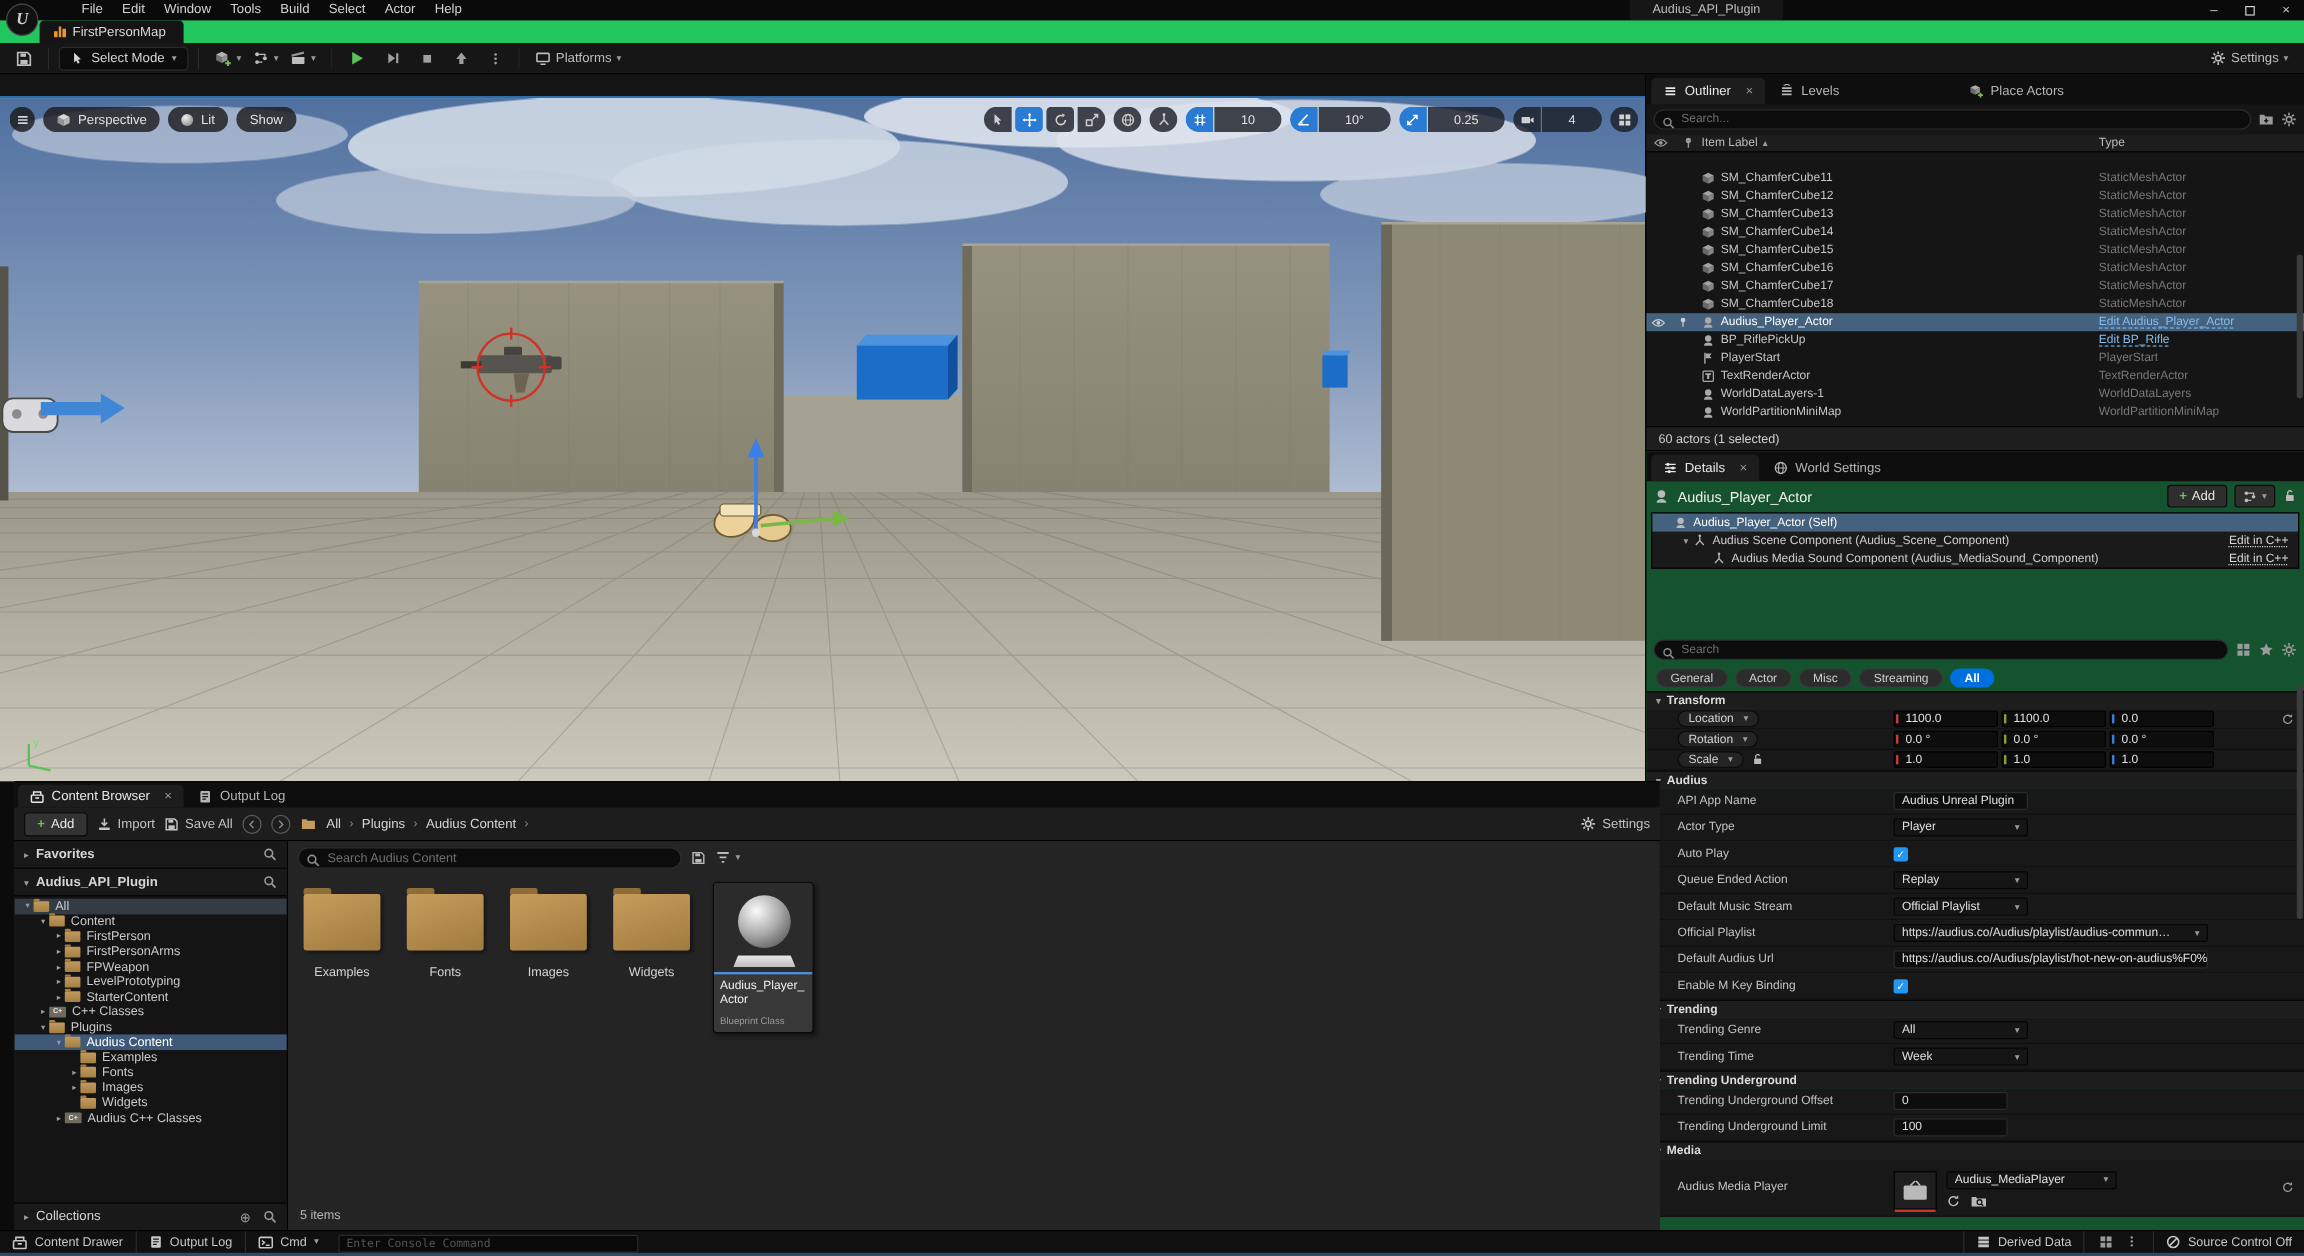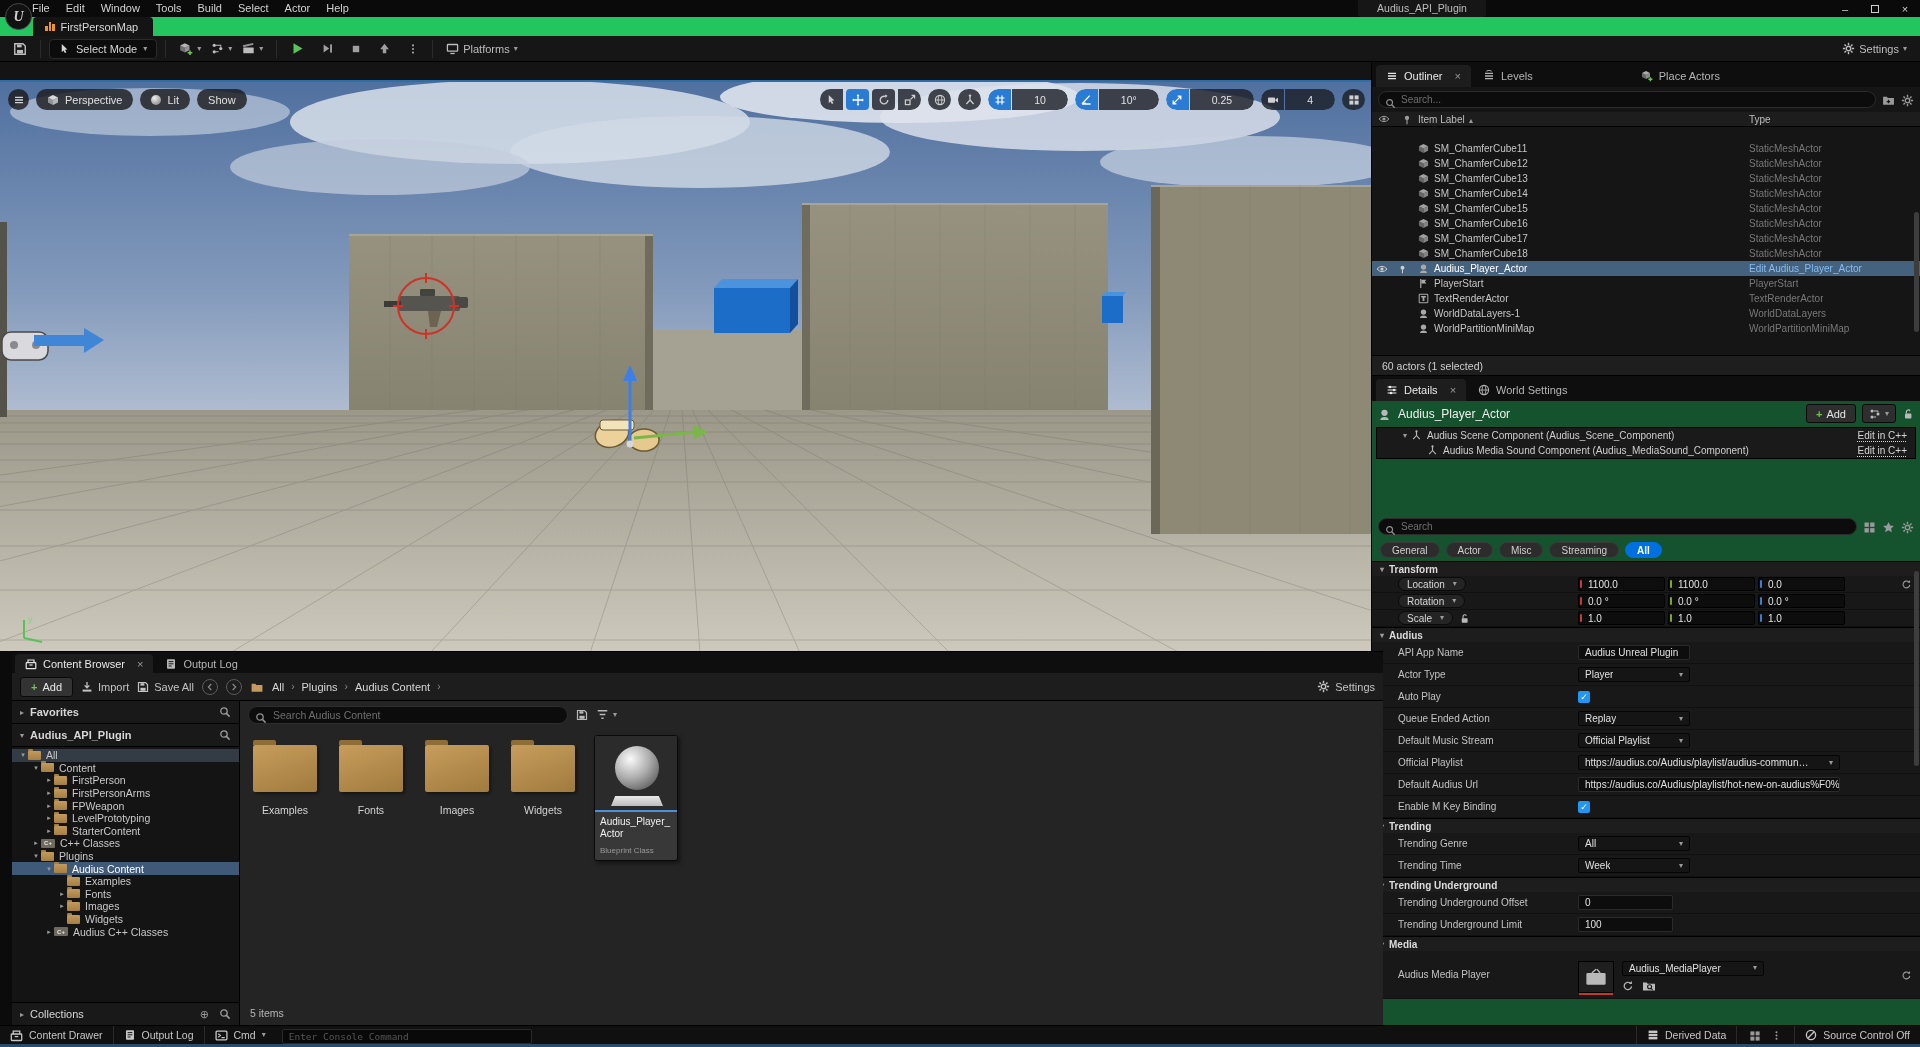--- a/index.html
+++ b/index.html
@@ -3,21 +3,21 @@
 <meta charset="utf-8">
 <style>
   *{margin:0;padding:0;box-sizing:border-box;font-family:"Liberation Sans",sans-serif;-webkit-font-smoothing:antialiased}
   html,body{width:1920px;height:1047px;background:#0b0b0b;overflow:hidden}
   .app{position:relative;width:1920px;height:1047px;background:#0b0b0b;color:#c9c9c9}
   .ic{display:inline-block;vertical-align:middle;flex:none}
 
   
   .titlebar{position:absolute;left:0;top:0;right:0;height:17px;background:#0a0a0a;display:flex;align-items:center}
   .ue-logo{position:absolute;left:5px;top:3px;width:27px;height:27px;border-radius:50%;background:#111;border:1px solid #4a4a4a;color:#cfcfcf;font-size:14px;font-weight:bold;display:flex;align-items:center;justify-content:center;z-index:5;font-family:"Liberation Serif",serif;font-style:italic}
-  .menubar{display:flex;margin-left:24px;height:100%}
+  .menubar{display:flex;margin-left:60px;height:100%}
   .menu-item{padding:0 8px;font-size:11px;color:#d2d2d2;line-height:17px;cursor:default}
   .win-title{position:absolute;left:1358px;top:0;width:128px;height:17px;background:#161616;border-radius:0 0 3px 3px;font-size:10.5px;color:#bdbdbd;text-align:center;line-height:17px}
   .win-controls{position:absolute;right:0;top:0;height:17px;display:flex}
   .win-btn{width:30px;height:17px;display:flex;align-items:center;justify-content:center;color:#cfcfcf;font-size:11px}
   .win-btn .sq{width:8px;height:8px;border:1px solid #cfcfcf}
 
   
   .tabrow{position:absolute;left:0;top:17px;right:0;height:19px;background:#22c55e}
   .level-tab{position:absolute;left:33px;top:0;height:19px;min-width:120px;background:#141414;border-radius:4px 4px 0 0;display:flex;align-items:center;gap:6px;padding:0 12px;font-size:11px;color:#d9d9d9}
   .lvlicon{display:inline-flex;align-items:flex-end;gap:1px;height:9px}
@@ -875,20 +875,31 @@
               </svg>
             </span>
             <span class="o-label">Audius_Player_Actor</span>
             <span class="o-type link">Edit Audius_Player_Actor</span>
           </div>
           <div class="o-row">
             <span class="o-eye"></span>
             <span class="o-pin"></span>
             <span class="o-icon">
               <svg class="ic" width="11" height="11" viewBox="0 0 12 12">
+                <use href="#i-pawn"></use>
+              </svg>
+            </span>
+            <span class="o-label">BP_RiflePickUp</span>
+            <span class="o-type link">Edit BP_Rifle</span>
+          </div>
+          <div class="o-row">
+            <span class="o-eye"></span>
+            <span class="o-pin"></span>
+            <span class="o-icon">
+              <svg class="ic" width="11" height="11" viewBox="0 0 12 12">
                 <use href="#i-flag"></use>
               </svg>
             </span>
             <span class="o-label">PlayerStart</span>
             <span class="o-type">PlayerStart</span>
           </div>
           <div class="o-row">
             <span class="o-eye"></span>
             <span class="o-pin"></span>
             <span class="o-icon">
@@ -957,20 +968,29 @@
                 <use href="#i-nodes"></use>
               </svg>
               <span class="chev">▾</span>
             </span>
           <span style="color:#b9b9b9"><svg class="ic" width="12" height="12" viewBox="0 0 12 12">
                 <use href="#i-lock"></use>
               </svg></span>
         </div>
       </div>
       <div class="comp-box" id="detail-components">
+          <div class="comp-row sel" style="padding-left:6px">
+            <span class="tri"></span>
+            <span class="cicon">
+              <svg class="ic" width="11" height="11" viewBox="0 0 12 12">
+                <use href="#i-pawn"></use>
+              </svg>
+            </span>
+            <span>Audius_Player_Actor (Self)</span>
+          </div>
           <div class="comp-row" style="padding-left:22px">
             <span class="tri">▾</span>
             <span class="cicon">
               <svg class="ic" width="11" height="11" viewBox="0 0 12 12">
                 <use href="#i-comp"></use>
               </svg>
             </span>
             <span>Audius Scene Component (Audius_Scene_Component)</span>
             <span class="editcpp">Edit in C++</span>
           </div>

